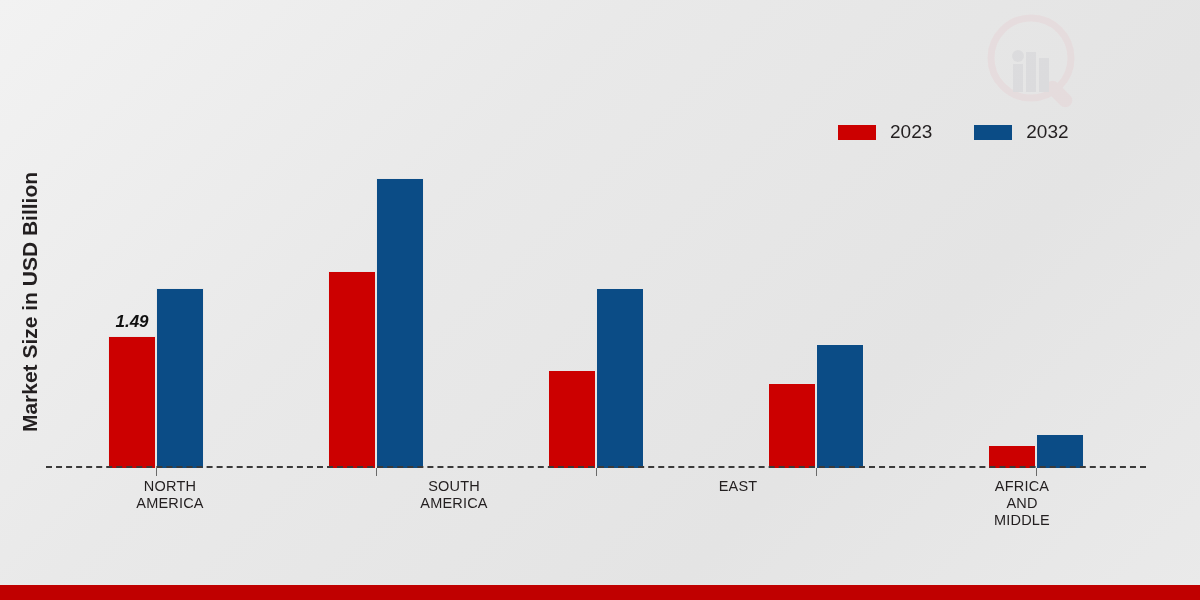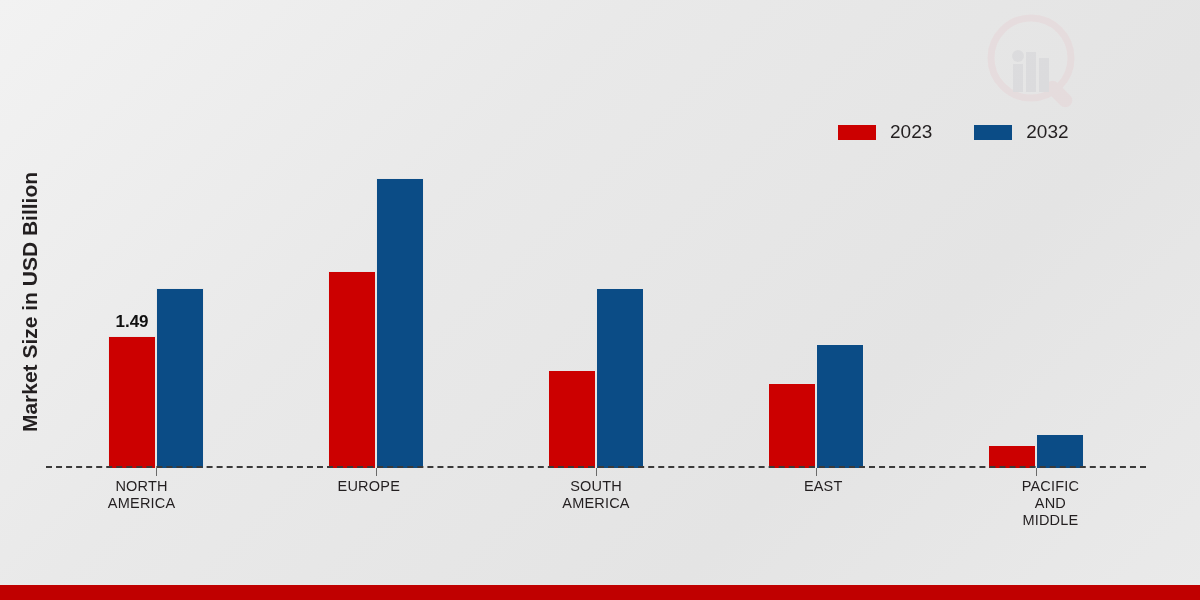--- a/index.html
+++ b/index.html
@@ -84,20 +84,21 @@
     white-space: nowrap;
   }
 
   
   .plot {
     position: absolute;
     left: 46px;
     top: 150px;
     width: 1100px;
     height: 318px;
+    font-style: italic;
   }
   .baseline {
     position: absolute;
     left: 0;
     right: 0;
     bottom: 0;
     height: 0;
     border-top: 2px dashed #3a3a3a;
   }
 
@@ -249,31 +250,28 @@
       </div>
     <div class="baseline"></div>
   </div>
 
   <div class="cat-labels" id="cat-labels">
       <div class="cat-label">
         <div>NORTH</div>
         <div>AMERICA</div>
       </div>
       <div class="cat-label">
-        <div>EUROPE</div>
-      </div>
-      <div class="cat-label">
         <div>SOUTH</div>
         <div>AMERICA</div>
       </div>
       <div class="cat-label">
         <div>EAST</div>
       </div>
       <div class="cat-label">
-        <div>PACIFIC</div>
+        <div>AFRICA</div>
         <div>AND</div>
         <div>MIDDLE</div>
       </div>
     </div>
 
   <div class="footer-bar"></div>
 
 </div>
 
 </body></html>

